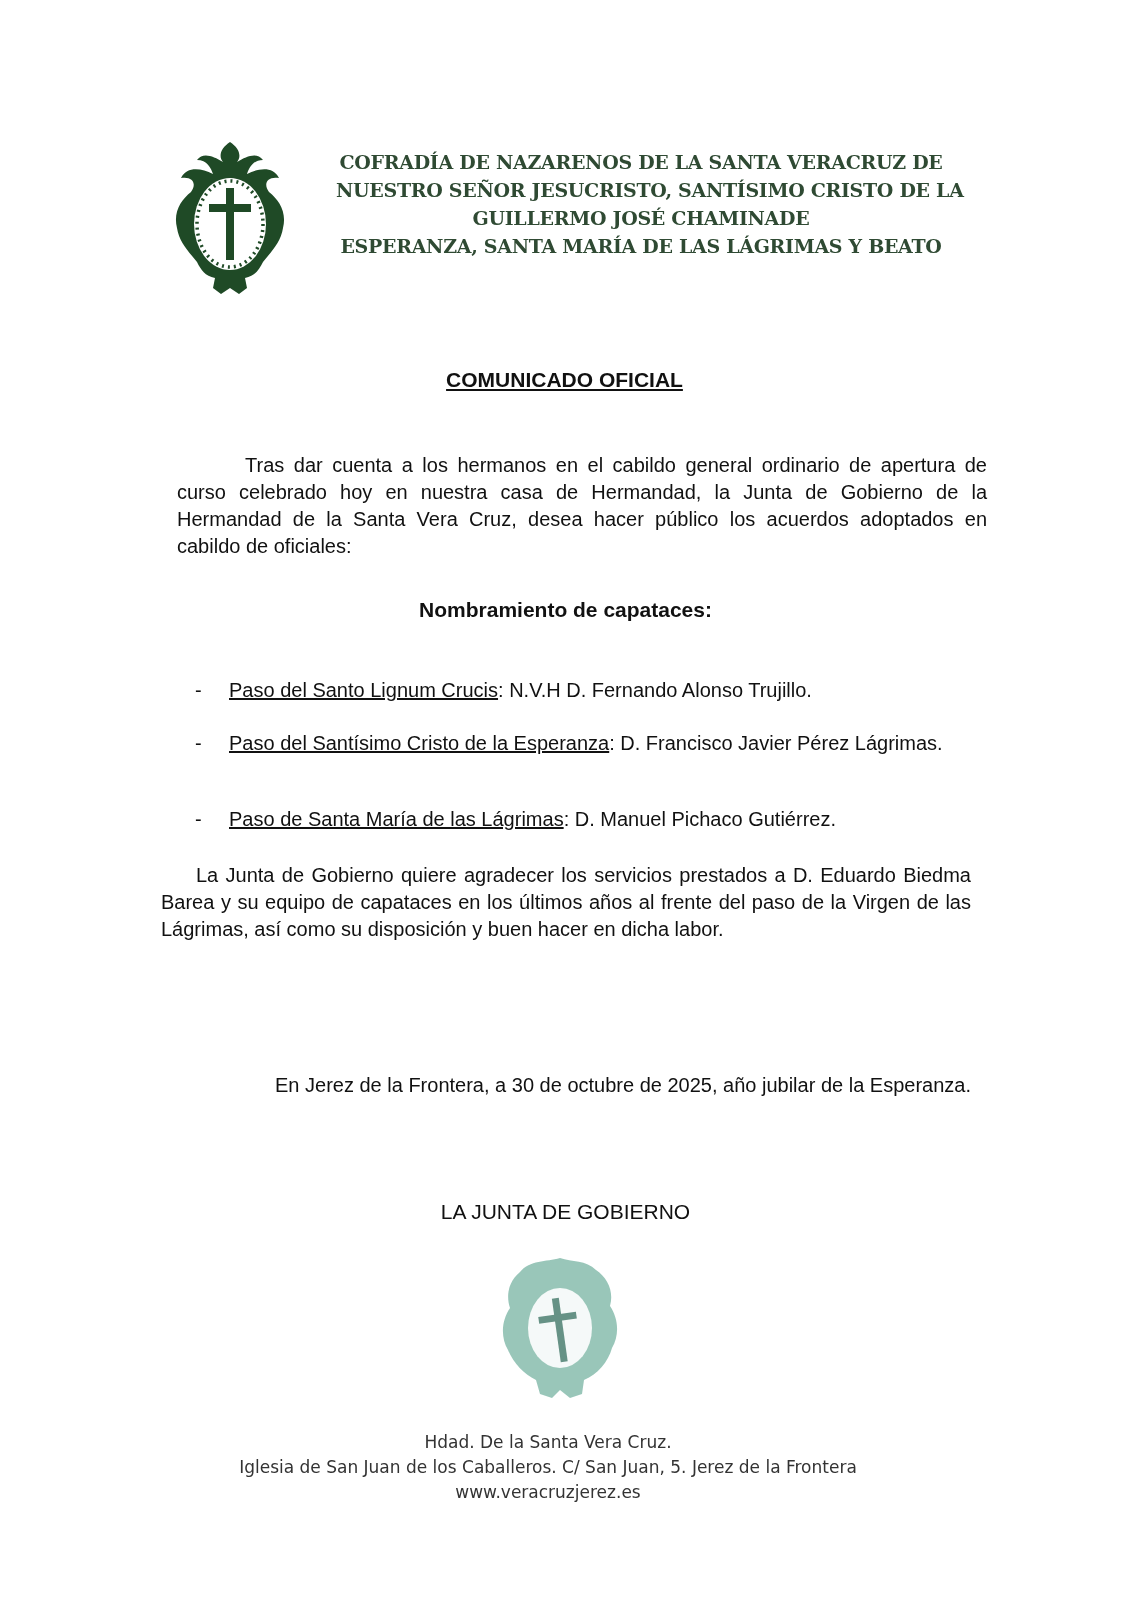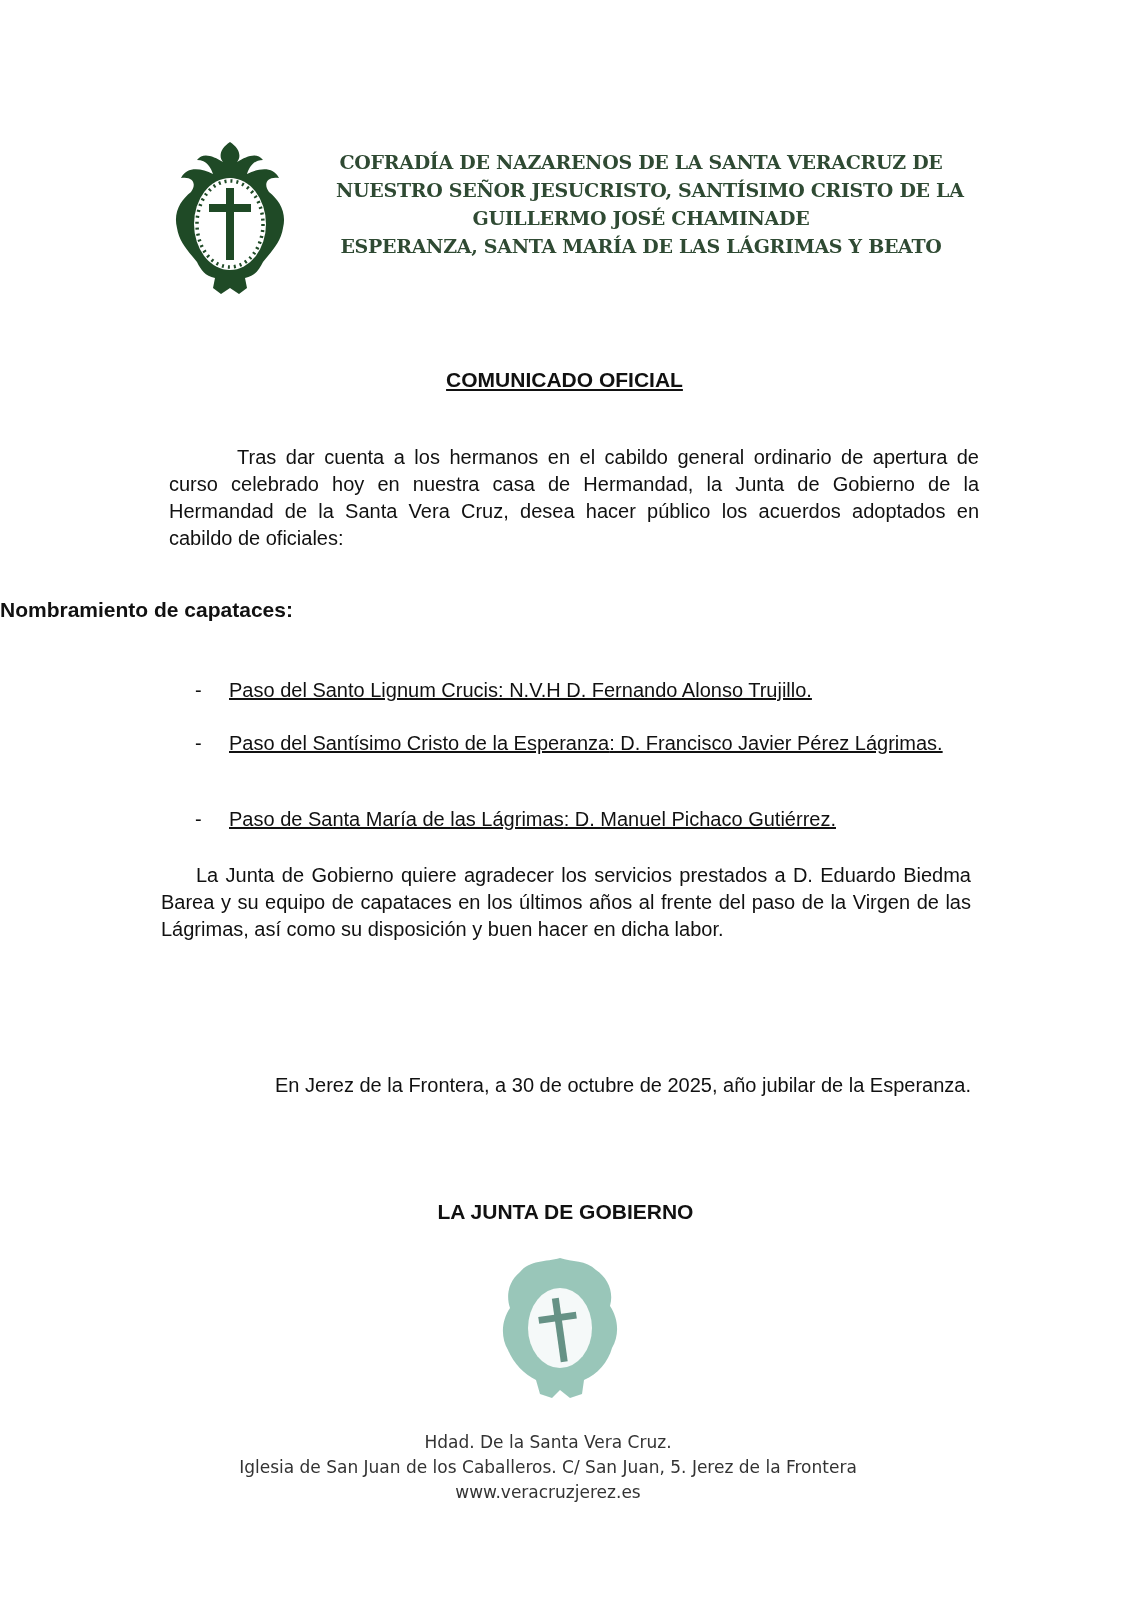--- a/index.html
+++ b/index.html
@@ -8,31 +8,31 @@
   .crest { position: absolute; left: 163px; top: 138px; width: 134px; height: 160px; }
   .header-title { position: absolute; left: 336px; top: 148px; width: 610px;
          font-family: "DejaVu Serif", serif; font-weight: bold; color: #2f4a33;
          font-size: 19px; line-height: 28px; text-align: center; letter-spacing: -0.3px; }
   .header-title div { white-space: nowrap; }
   .doc-title { position: absolute; left: 0; width: 1129px; top: 368px; text-align: center;
          font-weight: bold; font-size: 21px; text-decoration: underline; }
   .para { position: absolute; left: 161px; width: 810px; font-size: 20px; line-height: 27px;
           text-align: justify; text-align-last: left; }
   .p1 { top: 436px; text-indent: 68px; }
-  .section-heading { position: absolute; left: 0; width: 1131px; top: 598px; text-align: left;
+  .section-heading { position: absolute; left: 0; width: 1131px; top: 598px; text-align: center;
          font-weight: bold; font-size: 21px; }
   .list-item { position: absolute; left: 195px; width: 776px; font-size: 20px; line-height: 27px; }
   .list-item .dash { position: absolute; left: 0; top: 0; }
-  .list-item .txt { margin-left: 34px; display: block; text-align: justify; text-align-last: left; text-decoration: underline; }
+  .list-item .txt { margin-left: 34px; display: block; text-align: justify; text-align-last: left; }
   .li1 { top: 677px; } .li2 { top: 730px; } .li3 { top: 806px; }
   .u { text-decoration: underline; }
   .p2 { top: 862px; text-indent: 35px; }
   .p3 { top: 1072px; text-indent: 35px; text-align: center; text-align-last: right; }
   .signature { position: absolute; left: 0; width: 1131px; top: 1200px; text-align: center;
-         font-weight: bold; font-size: 21px; }
+         font-weight: normal; font-size: 21px; }
   .seal { position: absolute; left: 490px; top: 1252px; width: 140px; height: 150px; opacity: 0.85; }
   .footer { position: absolute; left: 0; width: 1096px; top: 1430px; text-align: center;
          font-family: "DejaVu Sans", sans-serif; font-size: 17px; line-height: 25px; color: #333; }
 </style>
 </head>
 <body>
 
 <svg class="crest" viewBox="0 0 134 160">
   <g fill="#1f4a26">
     <path d="M67 4 C58 10 55 18 60 24 C50 18 40 14 34 22 C44 22 48 30 50 36 C38 30 24 28 18 40 C30 38 34 46 28 54 C18 62 10 74 14 90 C16 104 26 114 34 124 C38 132 42 138 52 140 L50 150 L58 156 L67 150 L76 156 L84 150 L82 140 C92 138 96 132 100 124 C108 114 118 104 120 90 C124 74 116 62 106 54 C100 46 104 38 116 40 C110 28 96 30 84 36 C86 30 90 22 100 22 C94 14 84 18 74 24 C79 18 76 10 67 4 Z"></path>
@@ -47,21 +47,21 @@
 
 <div class="header-title">
   <div>COFRADÍA DE NAZARENOS DE LA SANTA VERACRUZ DE</div>
   <div>NUESTRO SEÑOR JESUCRISTO, SANTÍSIMO CRISTO DE LA</div>
   <div>GUILLERMO JOSÉ CHAMINADE</div>
   <div>ESPERANZA, SANTA MARÍA DE LAS LÁGRIMAS Y BEATO</div>
 </div>
 
 <div class="doc-title">COMUNICADO OFICIAL</div>
 
-<p class="para p1" style="margin:8px">Tras dar cuenta a los hermanos en el cabildo general ordinario de apertura de curso celebrado hoy en nuestra casa de Hermandad, la Junta de Gobierno de la Hermandad de la Santa Vera Cruz, desea hacer público los acuerdos adoptados en cabildo de oficiales:</p>
+<p class="para p1" style="margin:16px">Tras dar cuenta a los hermanos en el cabildo general ordinario de apertura de curso celebrado hoy en nuestra casa de Hermandad, la Junta de Gobierno de la Hermandad de la Santa Vera Cruz, desea hacer público los acuerdos adoptados en cabildo de oficiales:</p>
 
 <div class="section-heading">Nombramiento de capataces:</div>
 
 <div class="list-item li1">
   <span class="dash">-</span>
   <span class="txt"><span class="u">Paso del Santo Lignum Crucis</span><span>: N.V.H D. Fernando Alonso Trujillo.</span></span>
 </div>
 <div class="list-item li2">
   <span class="dash">-</span>
   <span class="txt"><span class="u">Paso del Santísimo Cristo de la Esperanza</span><span>: D. Francisco Javier Pérez Lágrimas.</span></span>

